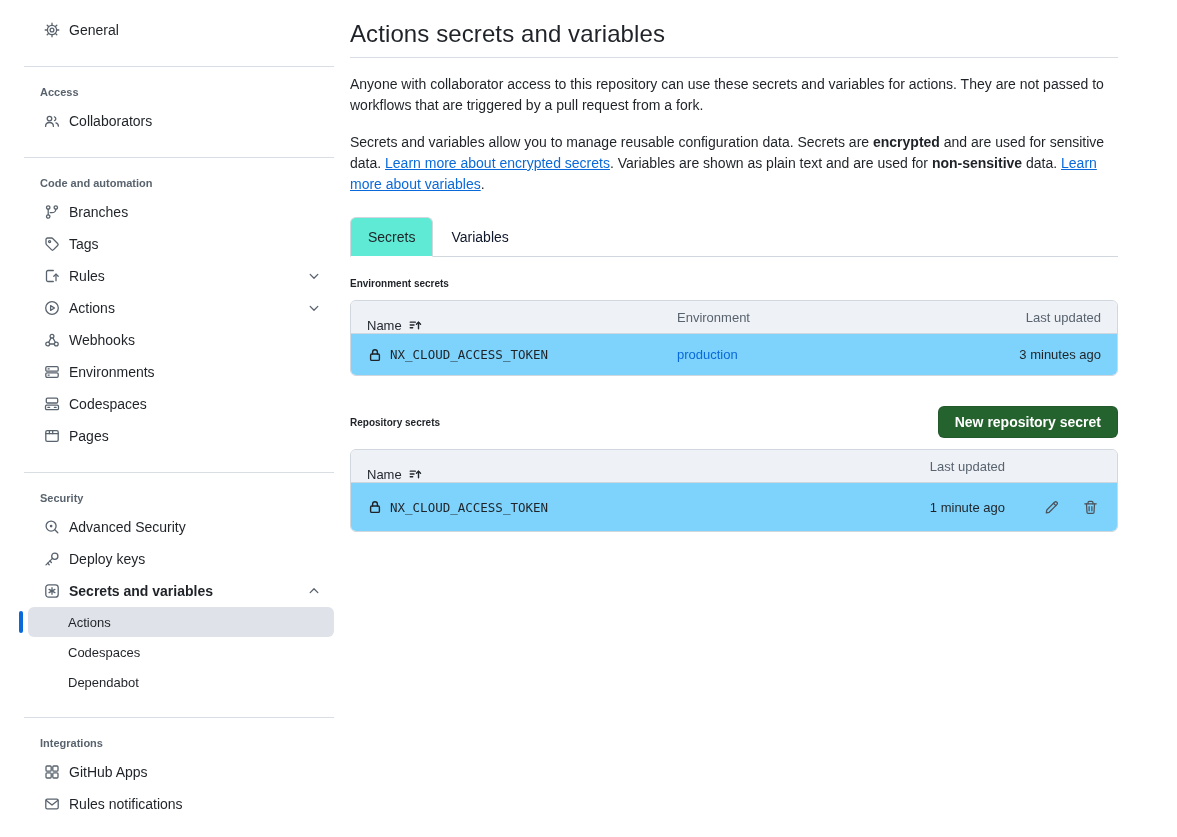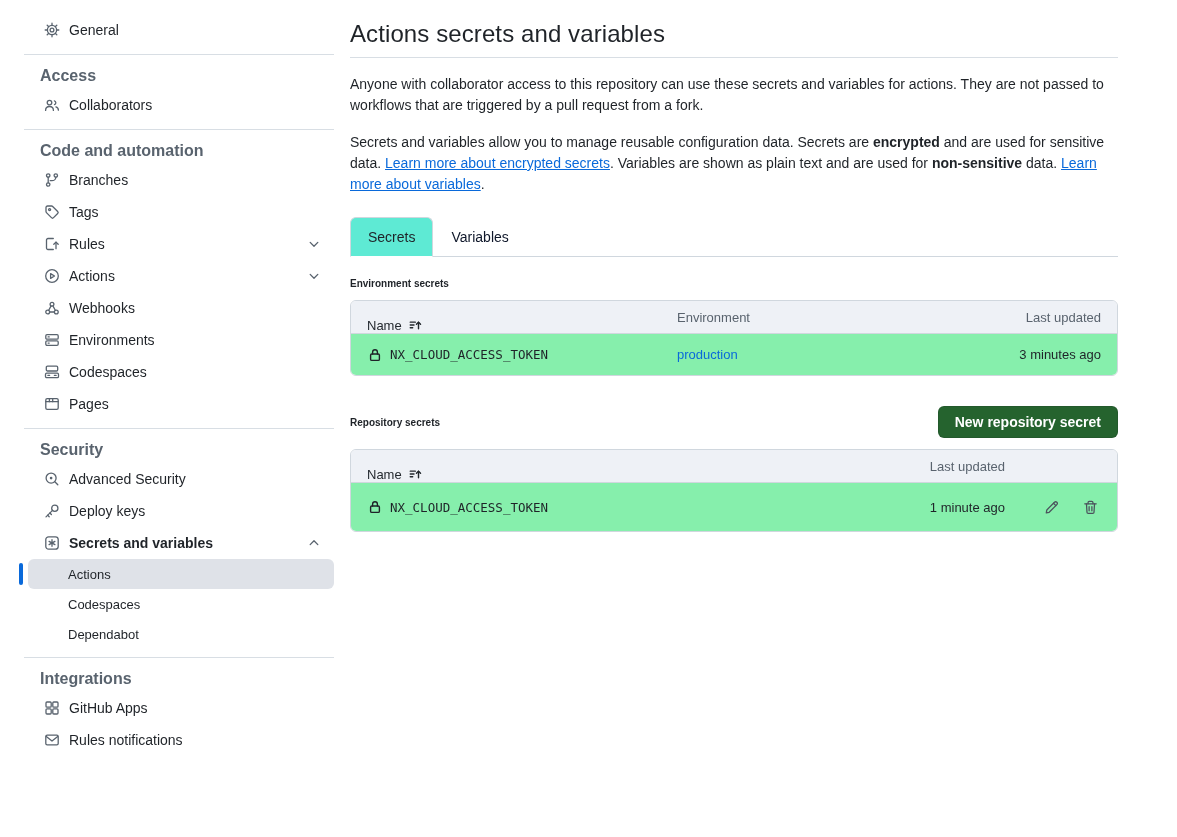--- a/index.html
+++ b/index.html
@@ -6,24 +6,24 @@
   html,body { margin:0; padding:0; }
   body {
     width:1177px; height:837px; background:#ffffff;
     font-family:"Liberation Sans","DejaVu Sans",sans-serif;
     color:#1f2328; font-size:14px; overflow:hidden;
   }
   .layout { display:flex; width:1177px; }
 
   
   .sidebar { width:334px; flex-shrink:0; padding:14px 0 0 24px; }
-  .side-section { border-bottom:1px solid #d8dee4; padding-bottom:8px; margin-bottom:8px; }
+  .side-section { border-bottom:1px solid #d8dee4; padding-bottom:20px; margin-bottom:16px; }
   .side-section.last { border-bottom:none; }
   .side-section-label {
-    font-size:16px; font-weight:700; color:#59636e;
+    font-size:11px; font-weight:700; color:#59636e;
     margin:12px 0 4px 0; padding-left:16px; line-height:18px;
   }
   .side-item {
     display:flex; align-items:center; height:32px; gap:9px;
     padding:0 12px 0 16px; border-radius:6px; cursor:pointer;
     position:relative; color:#1f2328; margin-left:4px;
   }
   .side-item .nav-icon { width:16px; height:16px; color:#59636e; flex-shrink:0; display:flex; }
   .side-item .chev { margin-left:auto; width:16px; height:16px; color:#59636e; display:flex; }
   .side-item.bold { font-weight:700; }
@@ -65,21 +65,21 @@
     border:1px solid rgba(31,35,40,0.18); background:#eaedf0; color:#24292f;
     font-family:inherit;
   }
   .btn-primary { background:#25632e; color:#fff; border-color:rgba(27,31,36,0.15); font-weight:600; }
 
   .gh-table { border:1px solid #d0d7de; border-radius:6px; overflow:hidden; background:#fff; }
   .thead {
     display:flex; align-items:center; height:33px; background:#eef1f6;
     border-bottom:1px solid #d0d7de; font-size:13px;
   }
-  .trow { display:flex; align-items:center; height:41px; font-size:13px; background:#86efac; }
+  .trow { display:flex; align-items:center; height:41px; font-size:13px; background:#7dd3fc; }
   .trow.tall { height:48px; }
   .col-name { display:flex; align-items:center; gap:7px; padding-left:16px; }
   .env-name { width:326px; }
   .th-name { font-weight:400; color:#24292f; display:flex; align-items:center; gap:6px;margin-top:17px; }
   .th-muted { color:#59636e; font-weight:400; }
   .col-env { flex:1; }
   .col-last-env { width:210px; text-align:right; padding-right:16px; }
   .repo-name { flex:1; }
   .col-last-repo { width:140px; text-align:right; }
   .col-actions { width:112px; display:flex; justify-content:flex-end; gap:22px; padding-right:18px; }

